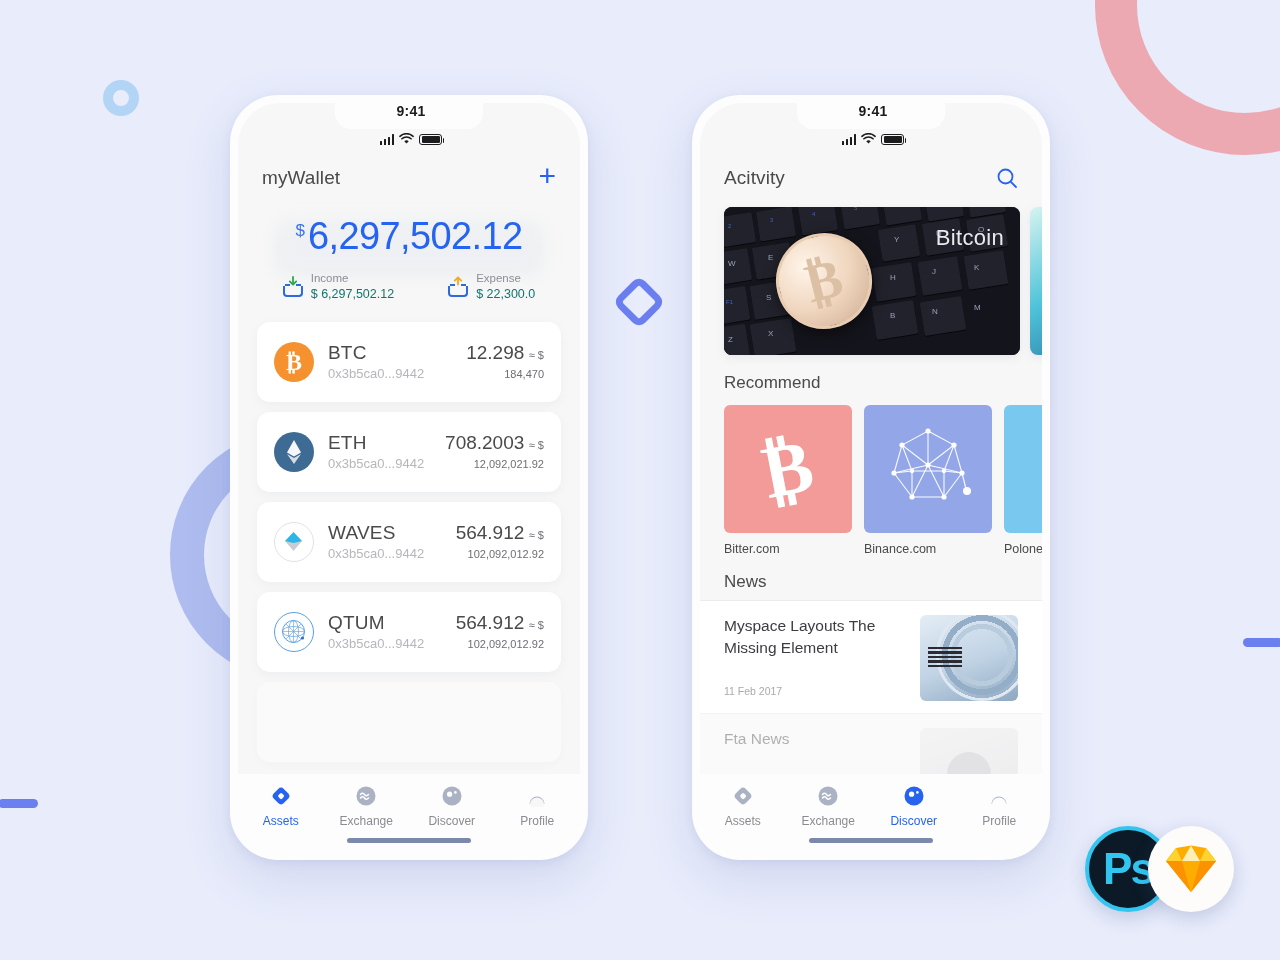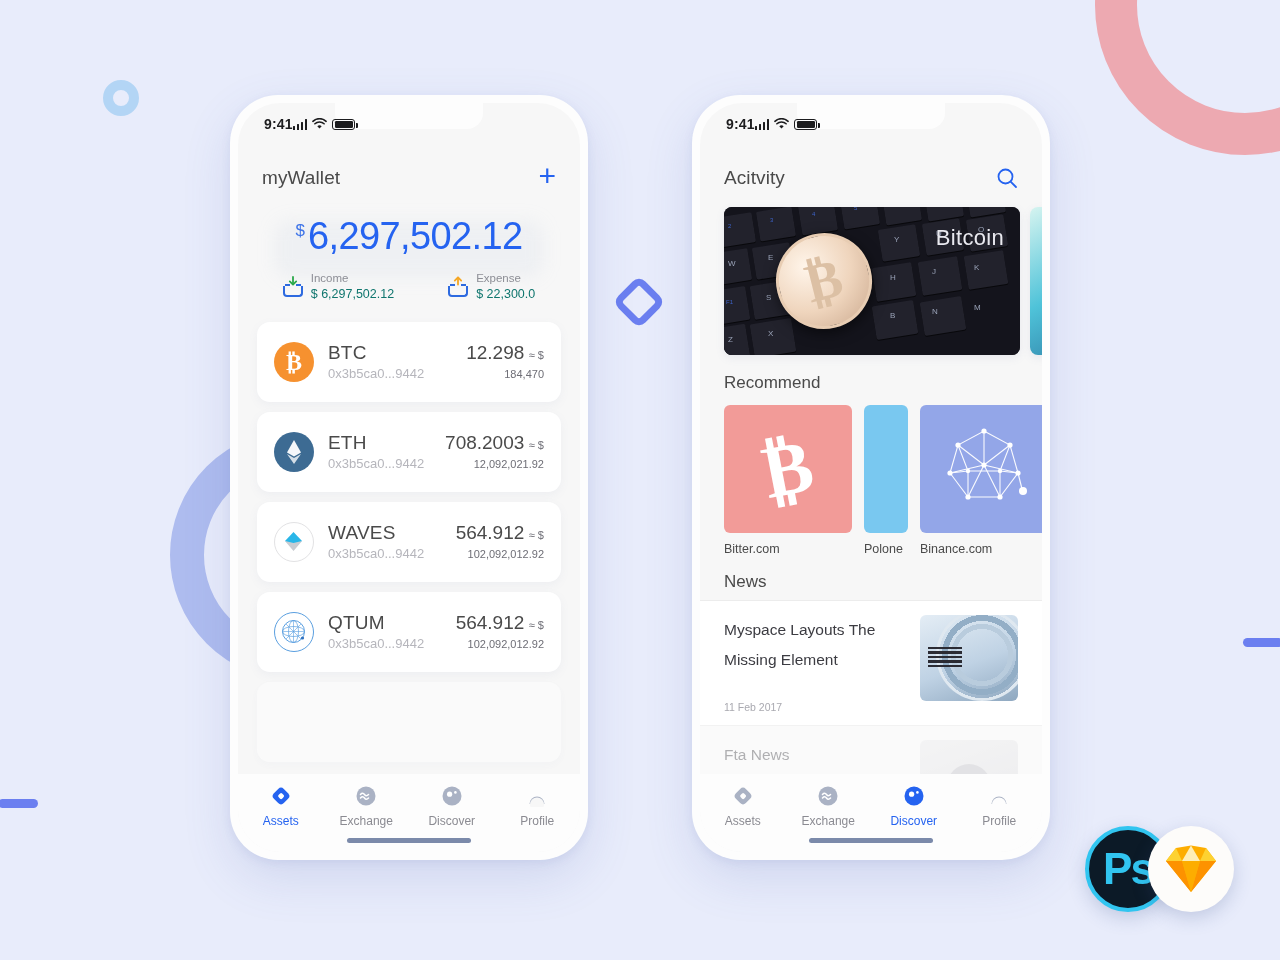--- a/index.html
+++ b/index.html
@@ -43,22 +43,23 @@
   #phone-assets { left: 230px; top: 95px; }
   #phone-discover { left: 692px; top: 95px; }
   .screen {
     position: absolute; left: 8px; top: 8px; right: 8px; bottom: 8px;
     background: #f7f7f7; border-radius: 42px; overflow: hidden;
   }
 
   
   .statusbar {
     position: relative; height: 42px;
-    display: flex; align-items: center; 
+    display: flex; align-items: center; justify-content: space-between;
     padding: 0 22px 0 26px;
+    flex-direction: column;
   }
   .notch {
     position: absolute; left: 50%; top: 0; transform: translateX(-50%);
     width: 148px; height: 26px; background: #fdfdfd;
     border-bottom-left-radius: 16px; border-bottom-right-radius: 16px;
   }
   .st-time { font-size: 14px; font-weight: bold; color: #1c1c1e; letter-spacing: .2px; z-index: 2; }
   .st-icons { display: flex; align-items: flex-end; gap: 5px; z-index: 2; }
   .sig { display: flex; align-items: flex-end; gap: 1.5px; height: 11px; }
   .sig i { display: block; width: 2.5px; background: #1c1c1e; border-radius: .5px; }
@@ -169,21 +170,21 @@
   .rec-strip { display: flex; gap: 12px; padding: 0 24px; margin-top: 12px; }
   .rec-item { flex: 0 0 auto; }
   .rec-tile { width: 128px; height: 128px; border-radius: 6px; display:flex; align-items:center; justify-content:center; }
   .rec-tile.w-small { width: 44px; }
   .rec-name { font-size: 12.5px; color: #4a4a4a; margin-top: 9px; display: block; }
   .rec-bitcoin { color:#fff; font-size: 74px; font-family: "Liberation Serif", serif; font-weight: bold; transform: rotate(-11deg); line-height: 74px; }
 
   .news-list { margin-top: 8px; }
   .news-row { display: flex; align-items: flex-start; padding: 14px 24px 12px 24px; background: #fff; border-top: 1px solid #ececec; }
   .news-txt { flex: 1; padding-right: 14px; }
-  .news-title { font-size: 15.5px; color: #3c3c42; line-height: 30px; }
+  .news-title { font-size: 15.5px; color: #3c3c42; line-height: 22px; }
   .news-date { font-size: 10.5px; color: #a9a9b0; margin-top: 26px; display: block; }
   .news-thumb { width: 98px; height: 86px; border-radius: 6px; flex: 0 0 98px; overflow:hidden; position: relative;
     background: linear-gradient(160deg,#e4edf5 0%,#bfd2e4 55%,#8fa8c0 100%); }
   .news-row.faded { opacity: .38; }
   .news-thumb.avatar { background: linear-gradient(160deg,#f0f0f2 0%,#d9d9de 100%); }
   .news-thumb.avatar::after {
     content:""; position:absolute; left:50%; top:24px; transform:translateX(-50%);
     width:44px; height:44px; border-radius:50%; background:#c2c2c9;
   }
   .ibm-mark { position:absolute; left:8px; top:32px; width:34px; height:20px;
@@ -479,24 +480,20 @@
       <div class="sec-title">Recommend</div>
 
       <div class="rec-strip">
         <div class="rec-item">
           <span class="rec-tile" style="background:#f29b98">
             <span class="rec-bitcoin">₿</span>
           </span>
           <span class="rec-name">Bitter.com</span>
         </div>
         <div class="rec-item">
-          <span class="rec-tile w-small" style="background:#79c8f0"></span>
-          <span class="rec-name">Polone</span>
-        </div>
-        <div class="rec-item">
           <span class="rec-tile" style="background:#93a6e8">
             <svg width="96" height="96" viewBox="0 0 96 96">
               <g stroke="#ffffff" stroke-width="1.1" fill="none" opacity=".95">
                 <path d="M48 10 L74 24 L82 52 L64 76 L32 76 L14 52 L22 24 Z"></path>
                 <path d="M48 10 L48 44 M74 24 L48 44 M82 52 L48 44 M64 76 L48 44 M32 76 L48 44 M14 52 L48 44 M22 24 L48 44"></path>
                 <path d="M22 24 L32 50 L64 50 L74 24 M32 50 L32 76 M64 50 L64 76 M14 52 L32 50 M82 52 L64 50"></path>
                 <path d="M82 52 L86 68"></path>
               </g>
               <g fill="#ffffff">
                 <circle cx="48" cy="10" r="2.6"></circle>
@@ -508,20 +505,24 @@
                 <circle cx="22" cy="24" r="2.6"></circle>
                   <circle cx="48" cy="44" r="2.6"></circle>
                 <circle cx="32" cy="50" r="2.2"></circle>
                   <circle cx="64" cy="50" r="2.2"></circle>
                 <circle cx="87" cy="70" r="4"></circle>
               </g>
             </svg>
           </span>
           <span class="rec-name">Binance.com</span>
         </div>
+        <div class="rec-item">
+          <span class="rec-tile w-small" style="background:#79c8f0"></span>
+          <span class="rec-name">Polone</span>
+        </div>
       </div>
 
       <div class="sec-title" style="margin-top:16px">News</div>
 
       <div class="news-list">
         <div class="news-row">
           <span class="news-txt">
             <span class="news-title">Myspace Layouts The Missing Element</span>
             <span class="news-date">11 Feb 2017</span>
           </span>

